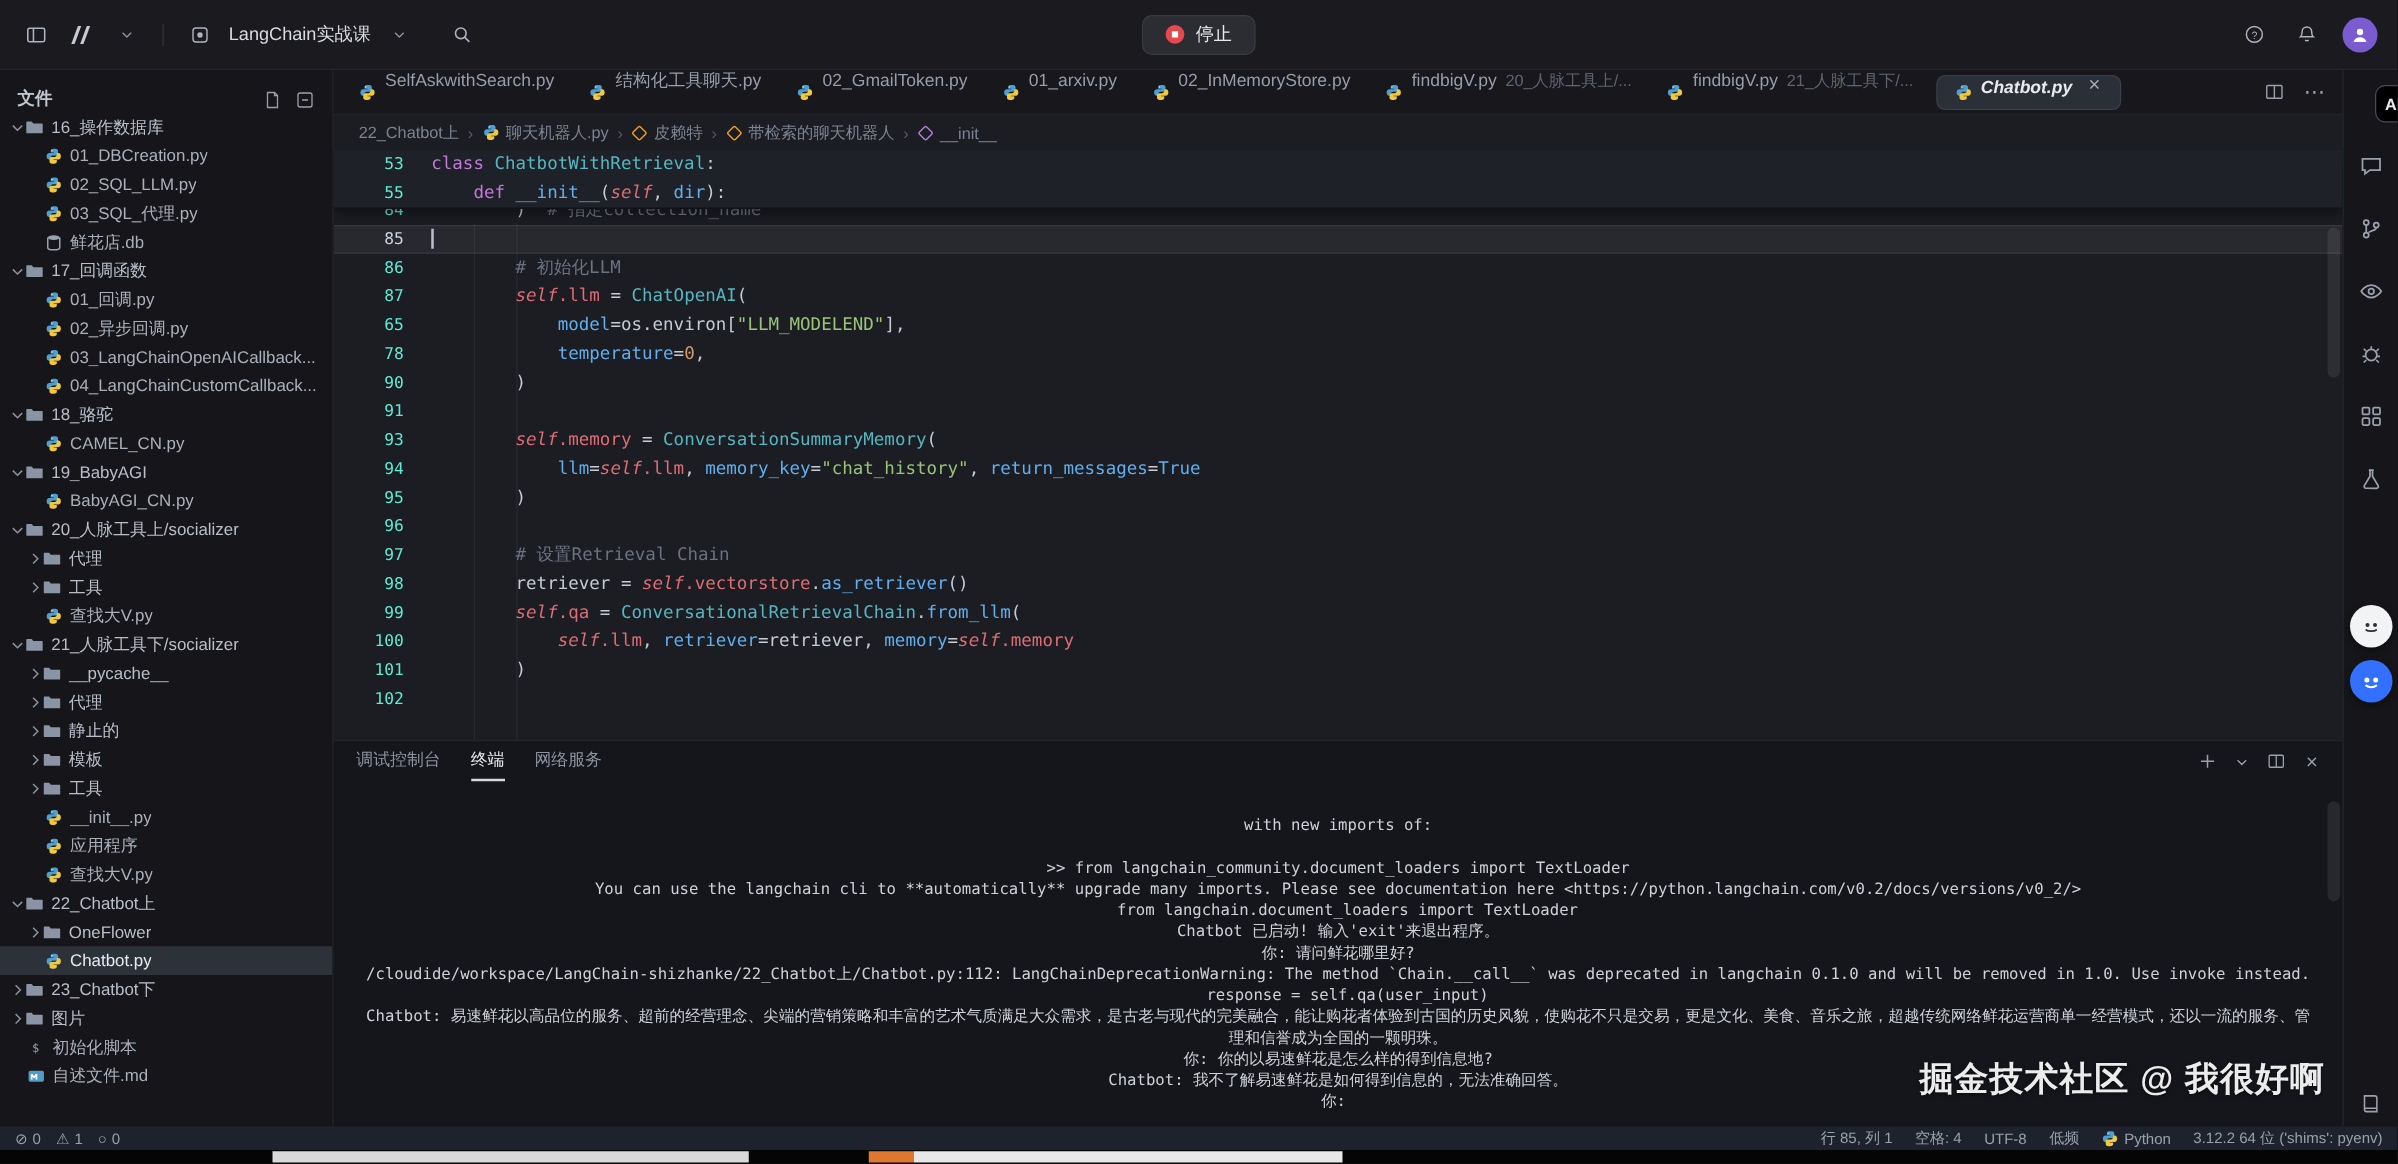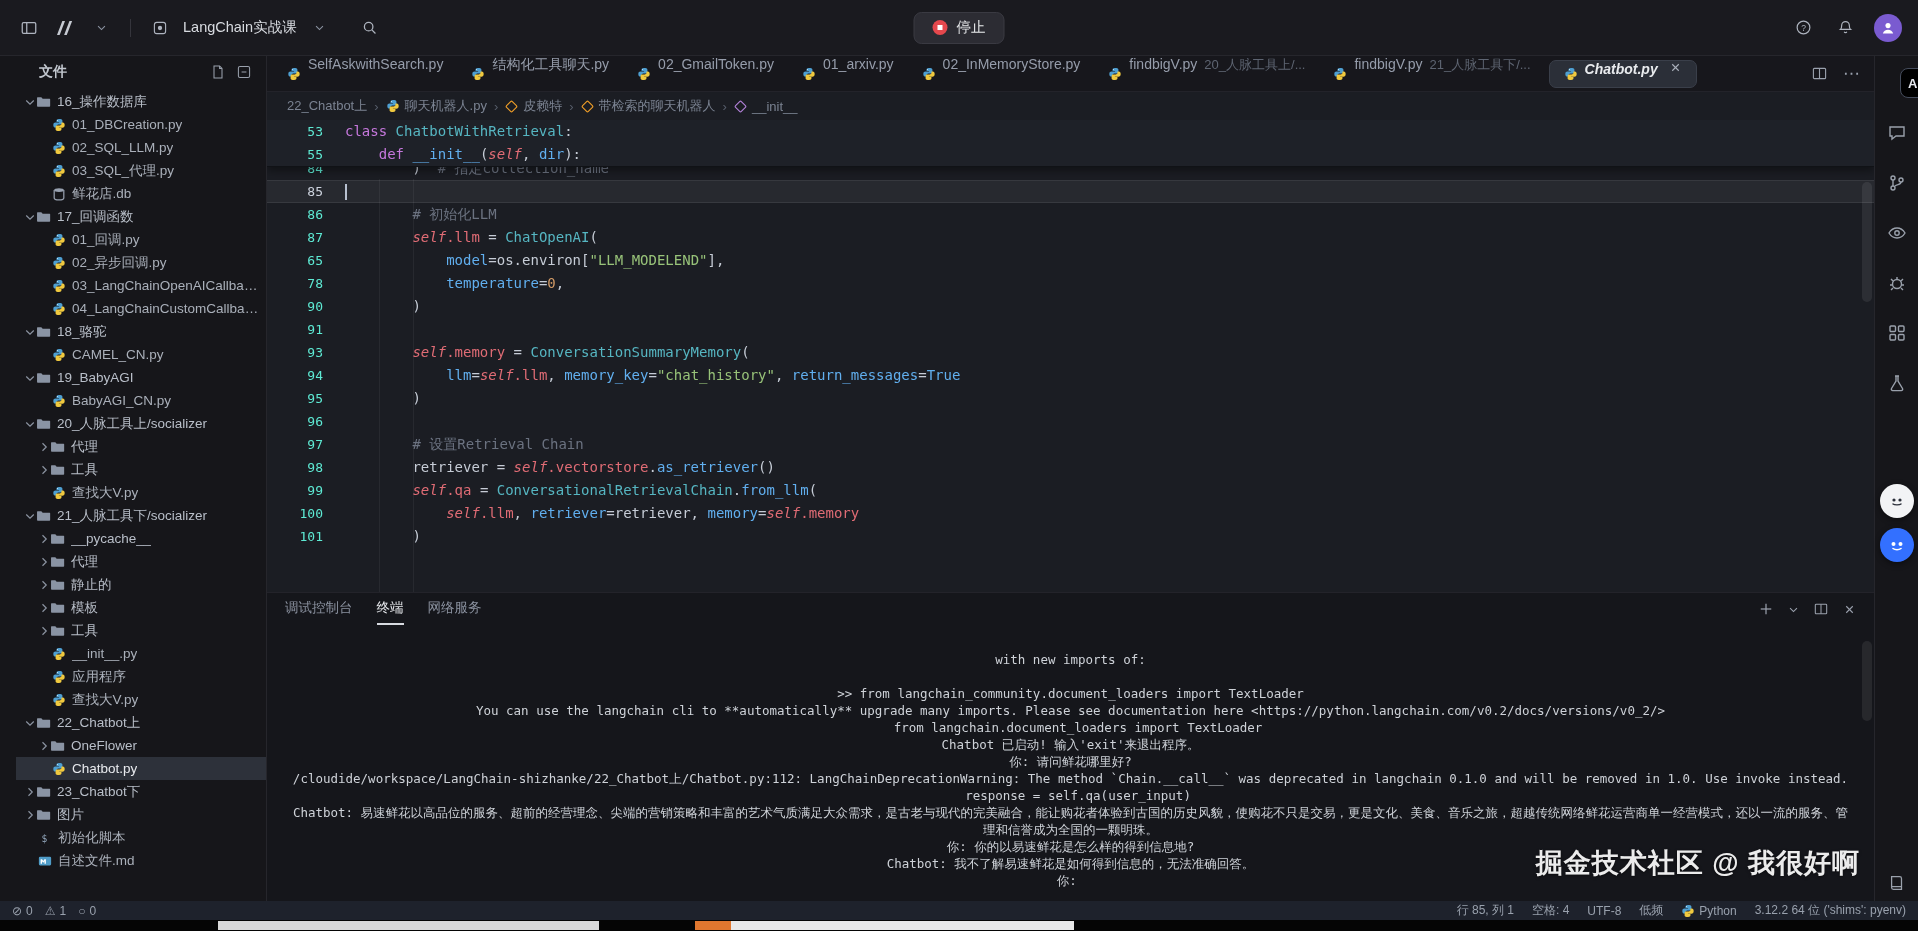--- a/index.html
+++ b/index.html
@@ -23,26 +23,26 @@
   .tb-right { margin-left:auto; display:flex; align-items:center; gap:16px; }
   .avatar { width:28px; height:28px; border-radius:50%; background:#7a5bd0;
     display:inline-flex; align-items:center; justify-content:center; }
 
   
   .main { flex:1; display:flex; min-height:0; }
 
   
   .sidebar { width:267px; flex:none; background:#16161a; border-right:1px solid #26262c;
     display:flex; flex-direction:column; overflow:hidden; }
-  .sb-header { height:32px; flex:none; display:flex; align-items:center; padding:0 14px; gap:10px;margin-left:25px; }
+  .sb-header { height:32px; flex:none; display:flex; align-items:flex-end; padding:0 14px; gap:10px; }
   .sb-title { color:#c2c7cf; font-size:14px; font-weight:bold; }
   .sb-actions { margin-left:auto; display:flex; gap:10px; color:#9aa1ad; }
   .tree { flex:1; overflow:hidden; padding-top:2px; }
   .tree-row { height:23px; display:flex; align-items:center; font-size:13.5px; color:#aab0ba;
-    white-space:nowrap; cursor:pointer; padding-right:6px;margin-left:16px; }
+    white-space:nowrap; cursor:pointer; padding-right:6px; }
   .tree-row .lbl { margin-left:6px; overflow:hidden; text-overflow:ellipsis; }
   .tree-row.folder .lbl { color:#b9bfc9; }
   .tree-row.selected { background:#2d313a; }
   .tree-row.selected .lbl { color:#e8eaee; }
   .icn { display:inline-flex; align-items:center; justify-content:center; }
   .icn svg { display:block; }
 
   
   .editor-col { flex:1; min-width:0; display:flex; flex-direction:column; background:#1b1d23; }
 
@@ -828,20 +828,21 @@
             <div class="code-line"><span class="gutter">91</span><span class="ctext"></span></div>
             <div class="code-line"><span class="gutter">93</span><span class="ctext"><span class="tk-plain">        </span><span class="tk-self">self</span><span class="tk-prop">.memory</span><span class="tk-plain"> = </span><span class="tk-cls">ConversationSummaryMemory</span><span class="tk-plain">(</span></span></div>
             <div class="code-line"><span class="gutter">94</span><span class="ctext"><span class="tk-plain">            </span><span class="tk-param">llm</span><span class="tk-plain">=</span><span class="tk-self">self</span><span class="tk-prop">.llm</span><span class="tk-plain">, </span><span class="tk-param">memory_key</span><span class="tk-plain">=</span><span class="tk-str">"chat_history"</span><span class="tk-plain">, </span><span class="tk-param">return_messages</span><span class="tk-plain">=</span><span class="tk-bool">True</span></span></div>
             <div class="code-line"><span class="gutter">95</span><span class="ctext"><span class="tk-plain">        </span><span class="tk-plain">)</span></span></div>
             <div class="code-line"><span class="gutter">96</span><span class="ctext"></span></div>
             <div class="code-line"><span class="gutter">97</span><span class="ctext"><span class="tk-plain">        </span><span class="tk-cmt"># 设置Retrieval Chain</span></span></div>
             <div class="code-line"><span class="gutter">98</span><span class="ctext"><span class="tk-plain">        </span><span class="tk-plain">retriever</span><span class="tk-plain"> = </span><span class="tk-self">self</span><span class="tk-prop">.vectorstore</span><span class="tk-plain">.</span><span class="tk-fn">as_retriever</span><span class="tk-plain">()</span></span></div>
             <div class="code-line"><span class="gutter">99</span><span class="ctext"><span class="tk-plain">        </span><span class="tk-self">self</span><span class="tk-prop">.qa</span><span class="tk-plain"> = </span><span class="tk-cls">ConversationalRetrievalChain</span><span class="tk-plain">.</span><span class="tk-fn">from_llm</span><span class="tk-plain">(</span></span></div>
             <div class="code-line"><span class="gutter">100</span><span class="ctext"><span class="tk-plain">            </span><span class="tk-self">self</span><span class="tk-prop">.llm</span><span class="tk-plain">, </span><span class="tk-param">retriever</span><span class="tk-plain">=</span><span class="tk-plain">retriever</span><span class="tk-plain">, </span><span class="tk-param">memory</span><span class="tk-plain">=</span><span class="tk-self">self</span><span class="tk-prop">.memory</span></span></div>
             <div class="code-line"><span class="gutter">101</span><span class="ctext"><span class="tk-plain">        </span><span class="tk-plain">)</span></span></div>
+            <div class="code-line"><span class="gutter">102</span><span class="ctext"></span></div>
           </div>
         <div class="scroll-thumb" style="top:62px;height:120px;"></div>
       </div>
 
       <div class="panel">
         <div class="panel-header">
           <div id="panel-tabs" style="display:flex;height:100%;gap:24px;">
               <div class="panel-tab">调试控制台</div>
               <div class="panel-tab active">终端</div>
               <div class="panel-tab">网络服务</div>

